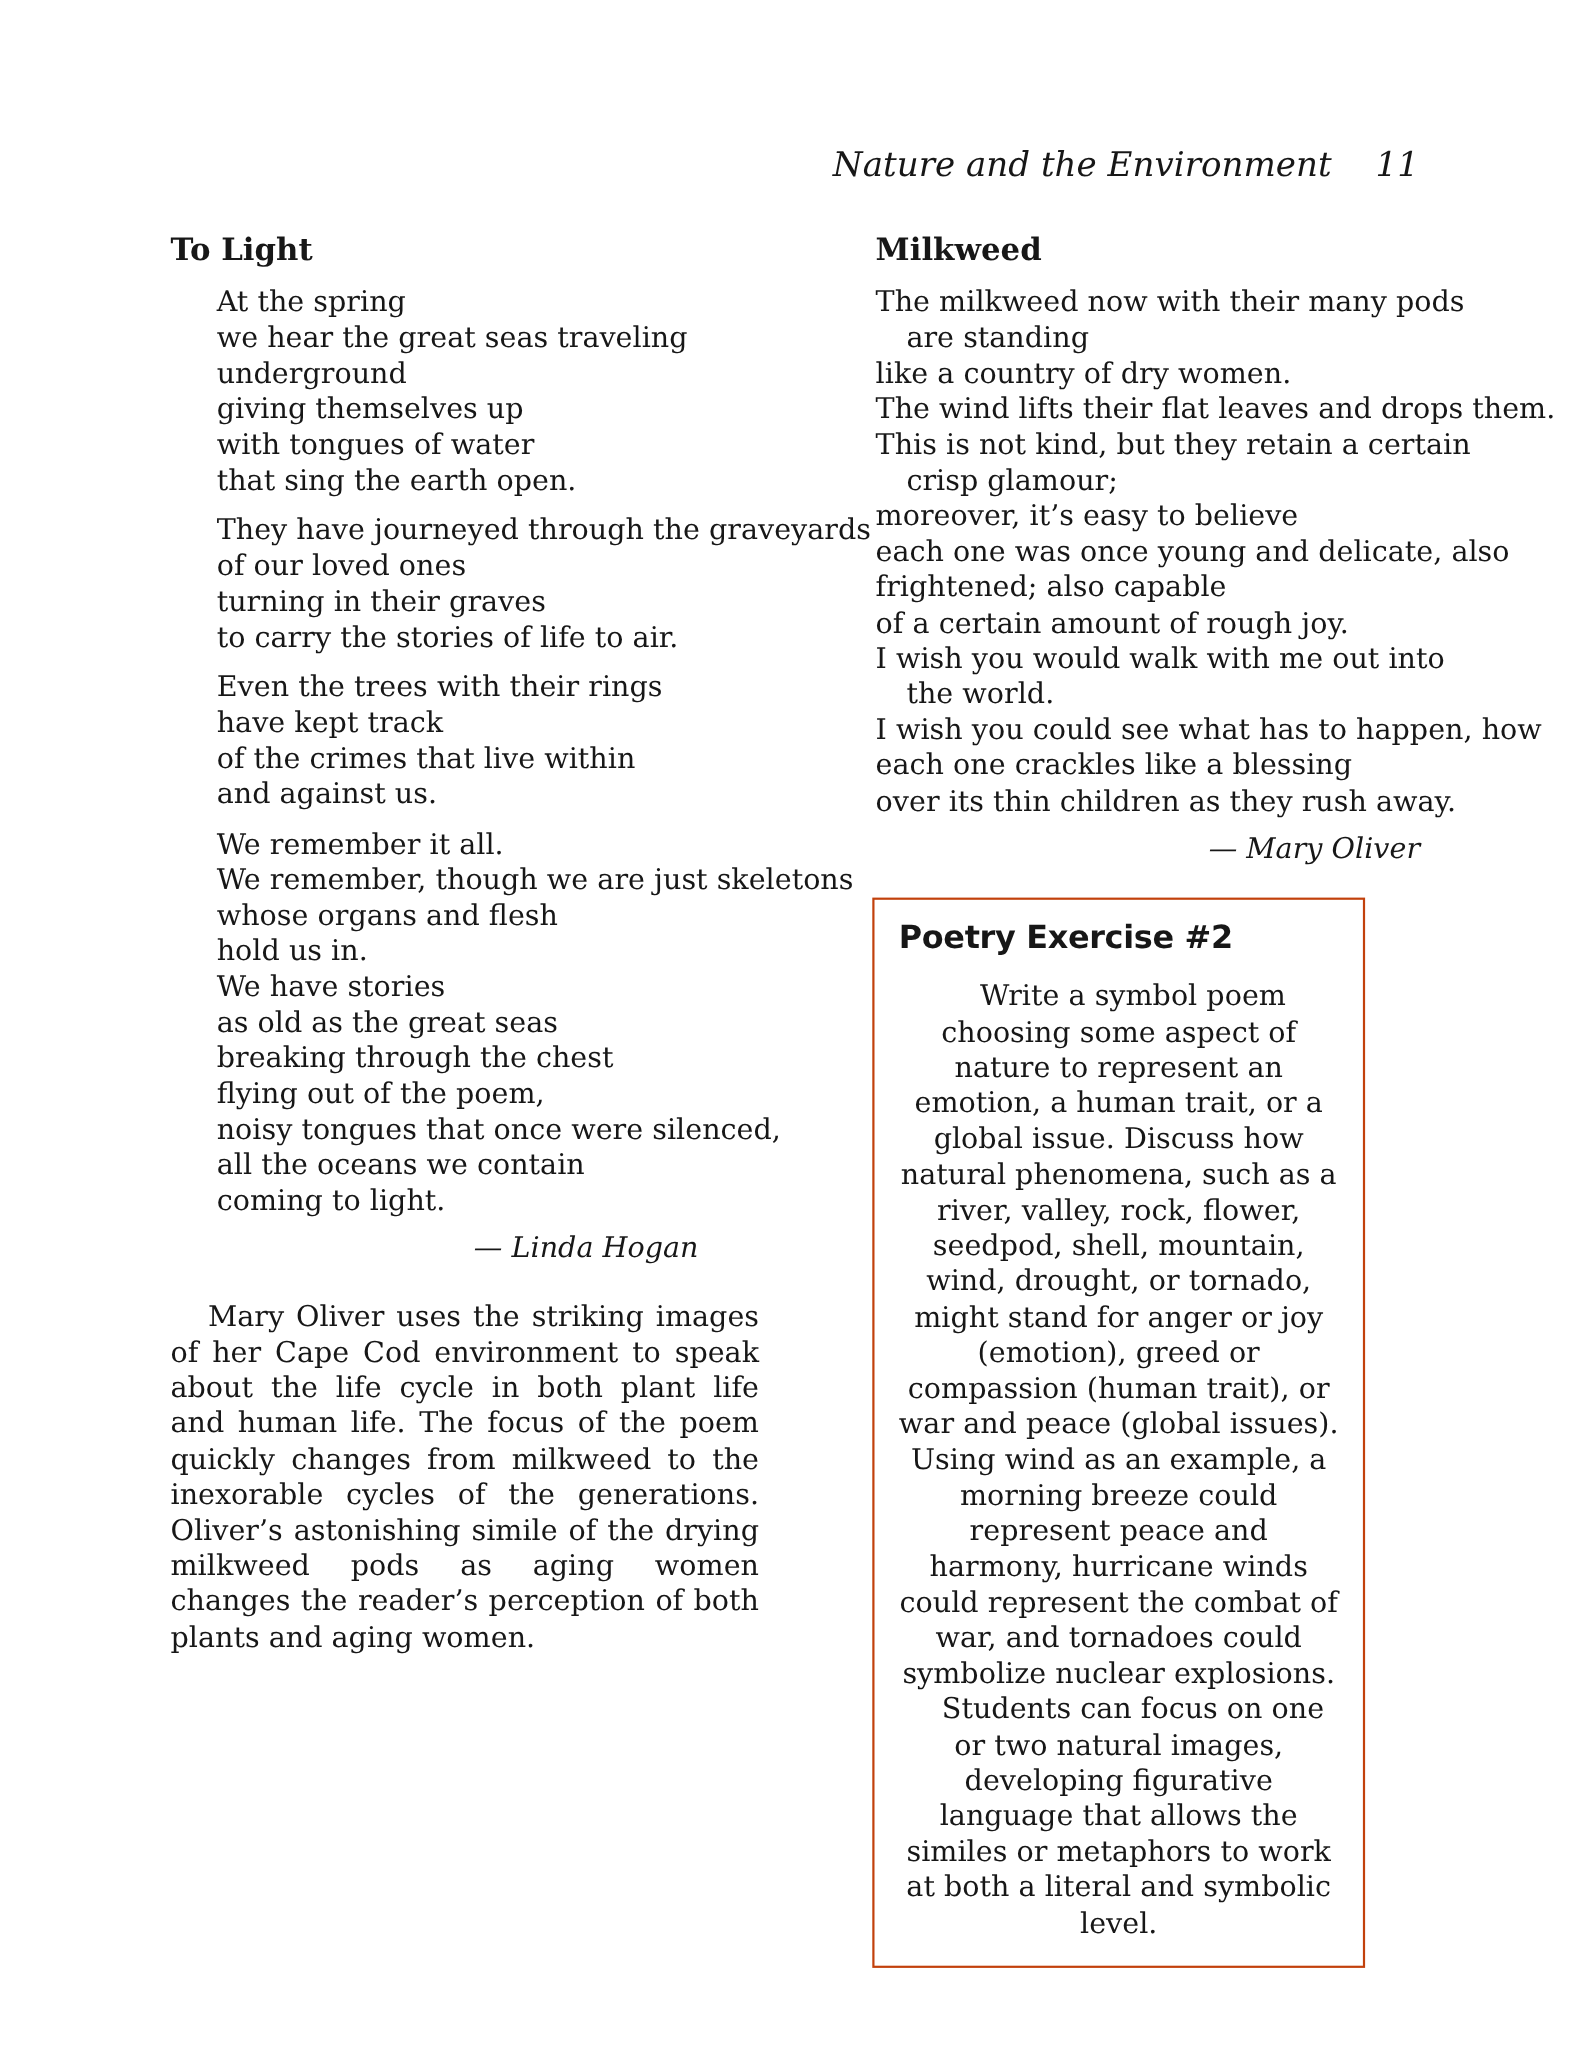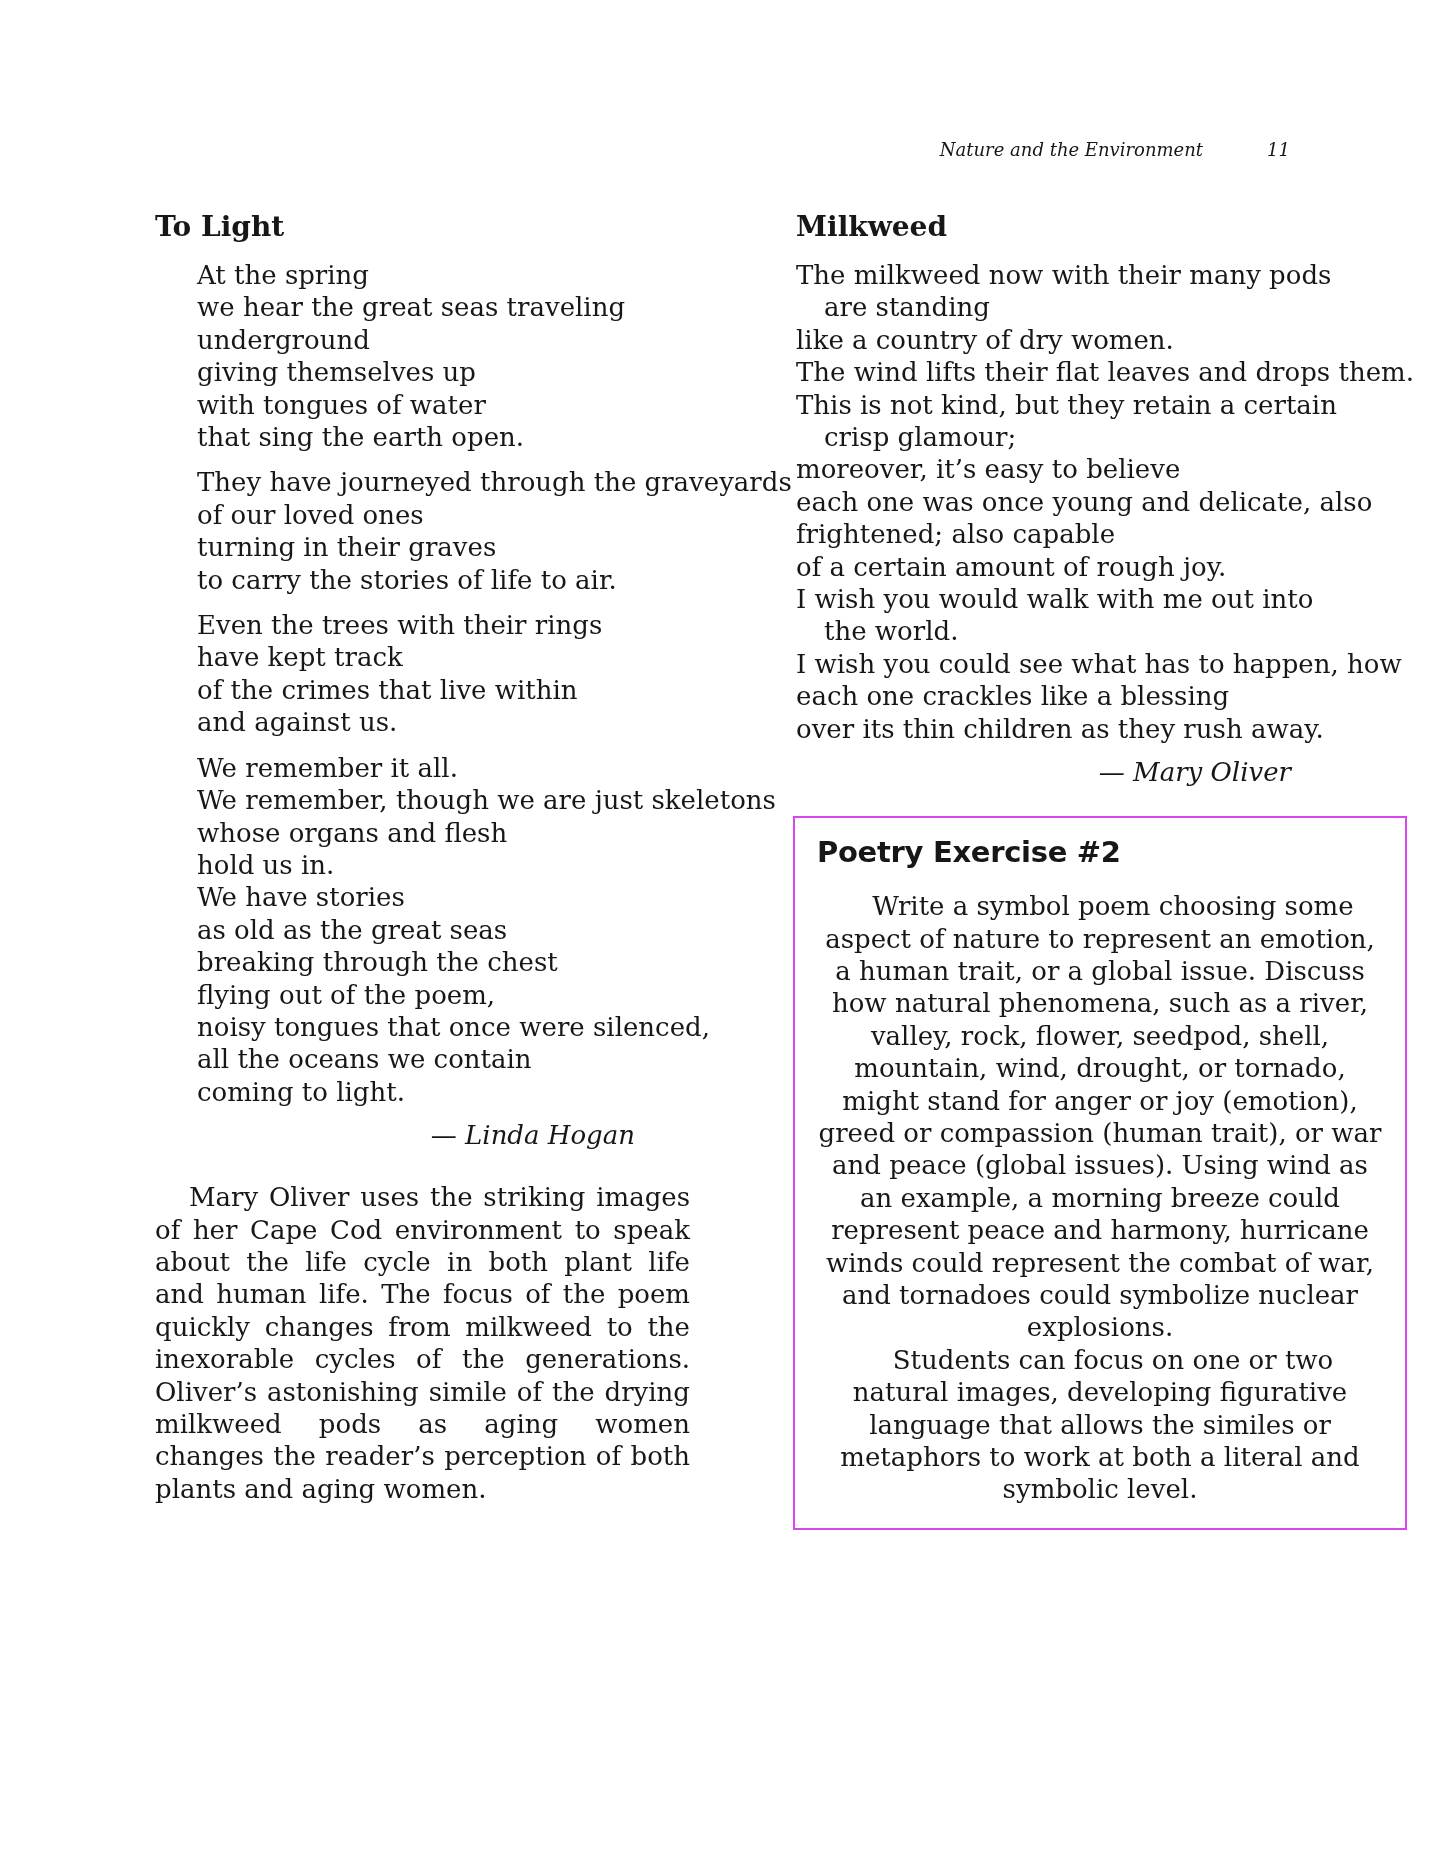--- a/index.html
+++ b/index.html
@@ -14,24 +14,24 @@
     background: #ffffff;
     color: #171717;
     font-family: "DejaVu Serif", "Liberation Serif", serif;
     overflow: hidden;
   }
   .running-header {
     position: absolute;
     top: 134px;
     right: 155px;
     font-style: italic;
-    font-size: 18px;
+    font-size: 31px;
     line-height: 32px;
     display: flex;
-    gap: 64px;
+    gap: 40px;
     white-space: nowrap;
   }
   .col {
     position: absolute;
     top: 210px;
   }
   .col-left  { left: 155px; width: 535px; }
   .col-right { left: 796px; width: 537px; }
 
   .poem-title {
@@ -64,22 +64,22 @@
     font-size: 26px;
     line-height: 32.4px;
     text-align: justify;
     text-indent: 34px;
   }
 
   .exercise-box {
     box-sizing: border-box;
     margin-top: 28px;
     margin-left: -3px;
-    width: 614px;
-    border: 2px solid #d946ef;
+    width: 448px;
+    border: 2px solid #c2410c;
     padding: 16px 22px 22px 22px;
     background: #ffffff;
   }
   .box-title {
     font-family: "DejaVu Sans", "Liberation Sans", sans-serif;
     font-size: 29px;
     line-height: 36px;
     font-weight: bold;
     letter-spacing: -0.3px;
     margin: 0 0 20px 0;

